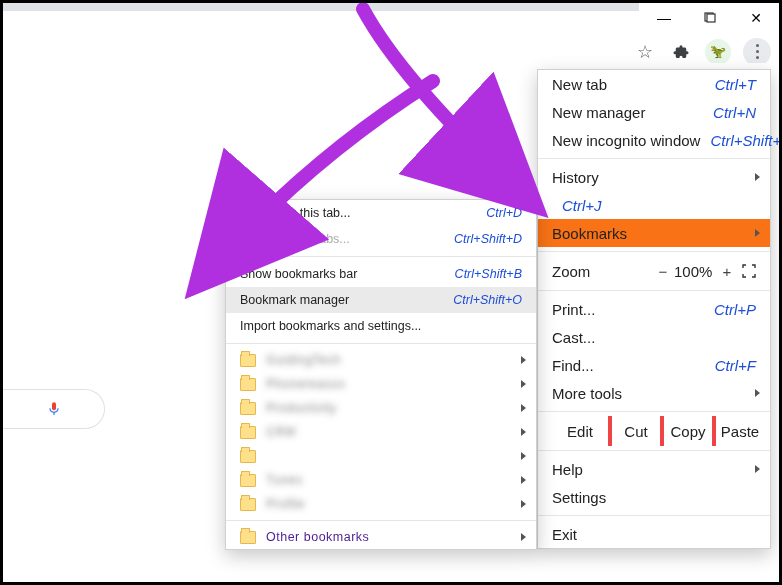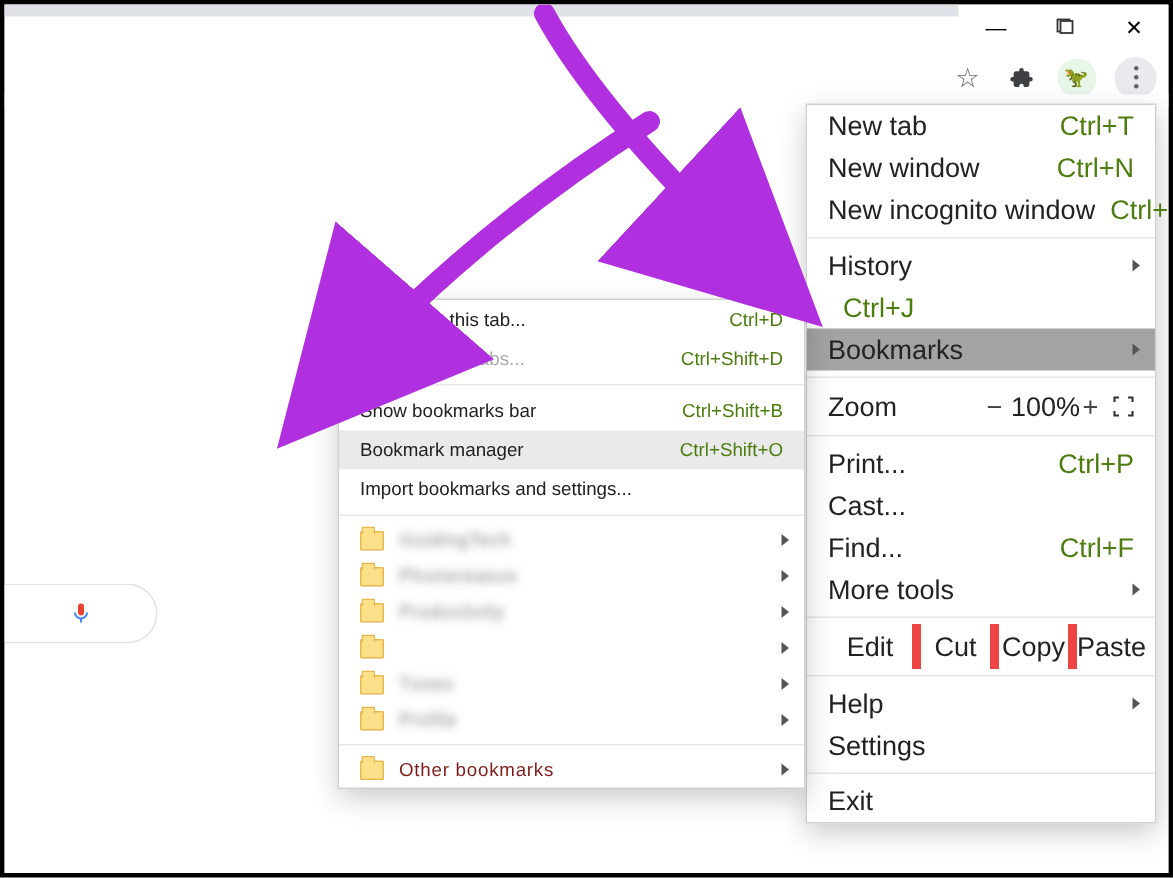--- a/index.html
+++ b/index.html
@@ -10,45 +10,45 @@
   .toolbar { height: 38px; background: #fff; border-bottom: 1px solid #e0e0e0; display: flex; align-items: center; justify-content: flex-end; padding-right: 8px; gap: 12px; }
   .toolbar .iconbtn { width: 24px; height: 24px; display: flex; align-items: center; justify-content: center; color: #5f6368; border-radius: 50%; }
   .toolbar .avatar { width: 26px; height: 26px; border-radius: 50%; background: #e8f5e9; display: flex; align-items: center; justify-content: center; color: #2e7d32; font-size: 13px; }
   .toolbar .kebab { width: 28px; height: 28px; border-radius: 50%; background: #e8eaed; display: flex; align-items: center; justify-content: center; }
   .dots { display: flex; flex-direction: column; gap: 3px; }
   .dots span { width: 3px; height: 3px; background: #5f6368; border-radius: 50%; }
   .content { position: absolute; top: 60px; left: 0; right: 0; bottom: 0; background: #fff; }
   .micpill { position: absolute; left: 0; top: 386px; width: 102px; height: 40px; background: #fff; border: 1px solid #dfe1e5; border-left: none; border-radius: 0 24px 24px 0; display: flex; align-items: center; justify-content: center; }
   .mic-svg { width: 16px; height: 20px; }
   
-  .mainmenu { position: absolute; top: 66px; right: 8px; width: 234px; background: #fff; border: 1px solid #d0d0d0; box-shadow: 0 6px 18px rgba(0,0,0,.22); font-size: 18px; color: #222; }
+  .mainmenu { position: absolute; top: 66px; right: 8px; width: 234px; background: #fff; border: 1px solid #d0d0d0; box-shadow: 0 6px 18px rgba(0,0,0,.22); font-size: 15px; color: #222; }
   .mrow { display: flex; align-items: center; min-height: 28px; padding: 0 14px; position: relative; }
   .mrow .label { flex: 1; white-space: nowrap; }
-  .mrow .sc { color: #4d7c0f; margin-left: 10px; }
-  .mrow.hover { background: #a3a3a3; }
+  .mrow .sc { color: #1d4ed8; margin-left: 10px; font-style: italic; }
+  .mrow.hover { background: #f97316; }
   .sep { height: 1px; background: #e6e6e6; margin: 4px 0; }
   .caret { position: absolute; right: 10px; top: 50%; transform: translateY(-50%); border-left: 5px solid #555; border-top: 4px solid transparent; border-bottom: 4px solid transparent; }
   .zoomrow { display: flex; align-items: center; height: 30px; padding: 0 10px 0 14px; }
   .zoomrow .zlbl { flex: 1; }
   .zoomrow .zbtn { width: 22px; text-align: center; color: #444; }
   .zoomrow .zval { width: 42px; }
   .zoomrow .fs { width: 22px; display: flex; align-items: center; justify-content: center; }
   .editrow { display: flex; align-items: center; height: 30px; padding: 0 6px 0 14px; }
   .editrow .elbl { width: 56px; text-align: center; }
-  .editrow .ebtn { flex: 1; text-align: right; border-left: 6px solid #ef4444; height: 100%; display: flex; align-items: center; justify-content: center; }
+  .editrow .ebtn { flex: 1; text-align: right; border-left: 4px solid #ef4444; height: 100%; display: flex; align-items: center; justify-content: center; }
   
   .submenu { position: absolute; top: 196px; left: 222px; width: 312px; background: #fff; border: 1px solid #d0d0d0; box-shadow: 0 6px 18px rgba(0,0,0,.22); font-size: 12.5px; color: #222; }
   .submenu .mrow { min-height: 26px; }
   .submenu .mrow.hl { background: #eaeaea; }
   .submenu .disabled { color: #aaa; }
   .folder { display: flex; align-items: center; height: 24px; padding: 0 14px; position: relative; }
   .folder .ficon { width: 16px; height: 13px; background: #ffe08a; border: 1px solid #e6b84d; border-radius: 1px; margin-right: 10px; position: relative; }
   .folder .ficon::before { content: ""; position: absolute; top: -4px; left: 0; width: 7px; height: 4px; background: #ffe08a; border: 1px solid #e6b84d; border-bottom: none; border-radius: 1px 1px 0 0; }
   .folder .ftxt { flex: 1; color: transparent; text-shadow: 0 0 6px rgba(80,80,80,.7); letter-spacing: 0.5px; }
-  .folder .noblur { color: #7f1d1d; text-shadow: none; }
+  .folder .noblur { color: #4c1d95; text-shadow: none; }
   svg.ann { position: absolute; top: 0; left: 0; width: 100%; height: 100%; pointer-events: none; }
 </style>
 </head>
 <body>
 
 <div class="titlebar">
   <div class="win-btn">
       <span>—</span>
     </div>
   <div class="win-btn">
@@ -89,21 +89,21 @@
       <path fill="#4285f4" d="M17 11a5 5 0 01-10 0H5a7 7 0 006 6.9V21h2v-3.1A7 7 0 0019 11h-2z"></path>
     </svg>
 </div>
 
 <div class="mainmenu">
   <div class="mrow">
       <span class="label">New tab</span>
       <span class="sc">Ctrl+T</span>
     </div>
   <div class="mrow">
-      <span class="label">New window</span>
+      <span class="label">New manager</span>
       <span class="sc">Ctrl+N</span>
     </div>
   <div class="mrow">
       <span class="label">New incognito window</span>
       <span class="sc">Ctrl+Shift+N</span>
     </div>
   <div class="sep"></div>
   <div class="mrow">
       <span class="label">History</span>
       <span class="caret"></span>
@@ -196,20 +196,25 @@
       <span class="ftxt">Phonereasus</span>
       <span class="caret"></span>
     </div>
   <div class="folder">
       <span class="ficon"></span>
       <span class="ftxt">Productivity</span>
       <span class="caret"></span>
     </div>
   <div class="folder">
       <span class="ficon"></span>
+      <span class="ftxt">CRM</span>
+      <span class="caret"></span>
+    </div>
+  <div class="folder">
+      <span class="ficon"></span>
       <span class="caret"></span>
     </div>
   <div class="folder">
       <span class="ficon"></span>
       <span class="ftxt">Tunes</span>
       <span class="caret"></span>
     </div>
   <div class="folder">
       <span class="ficon"></span>
       <span class="ftxt">Profile</span>

